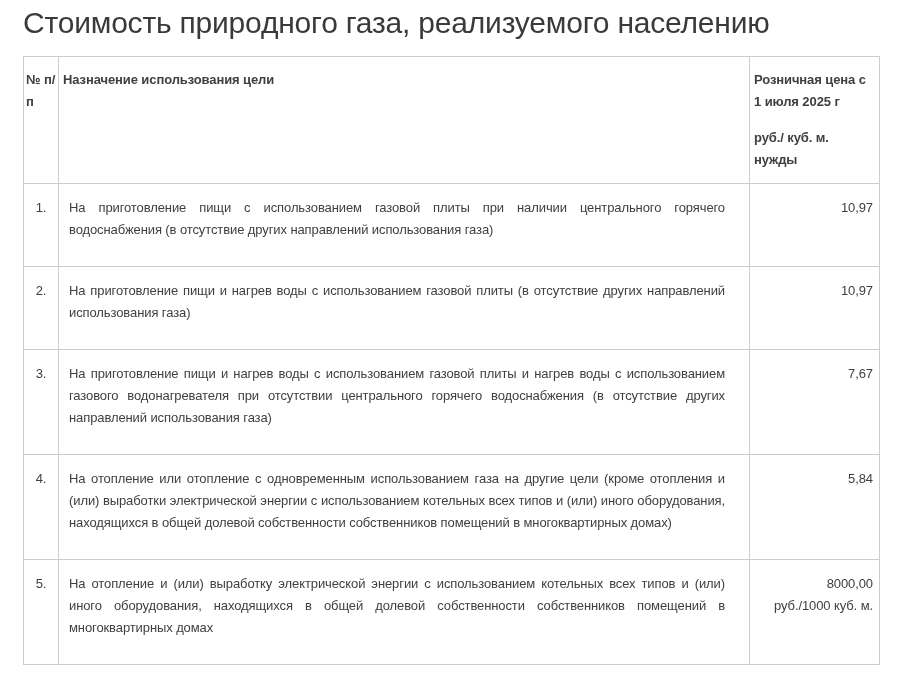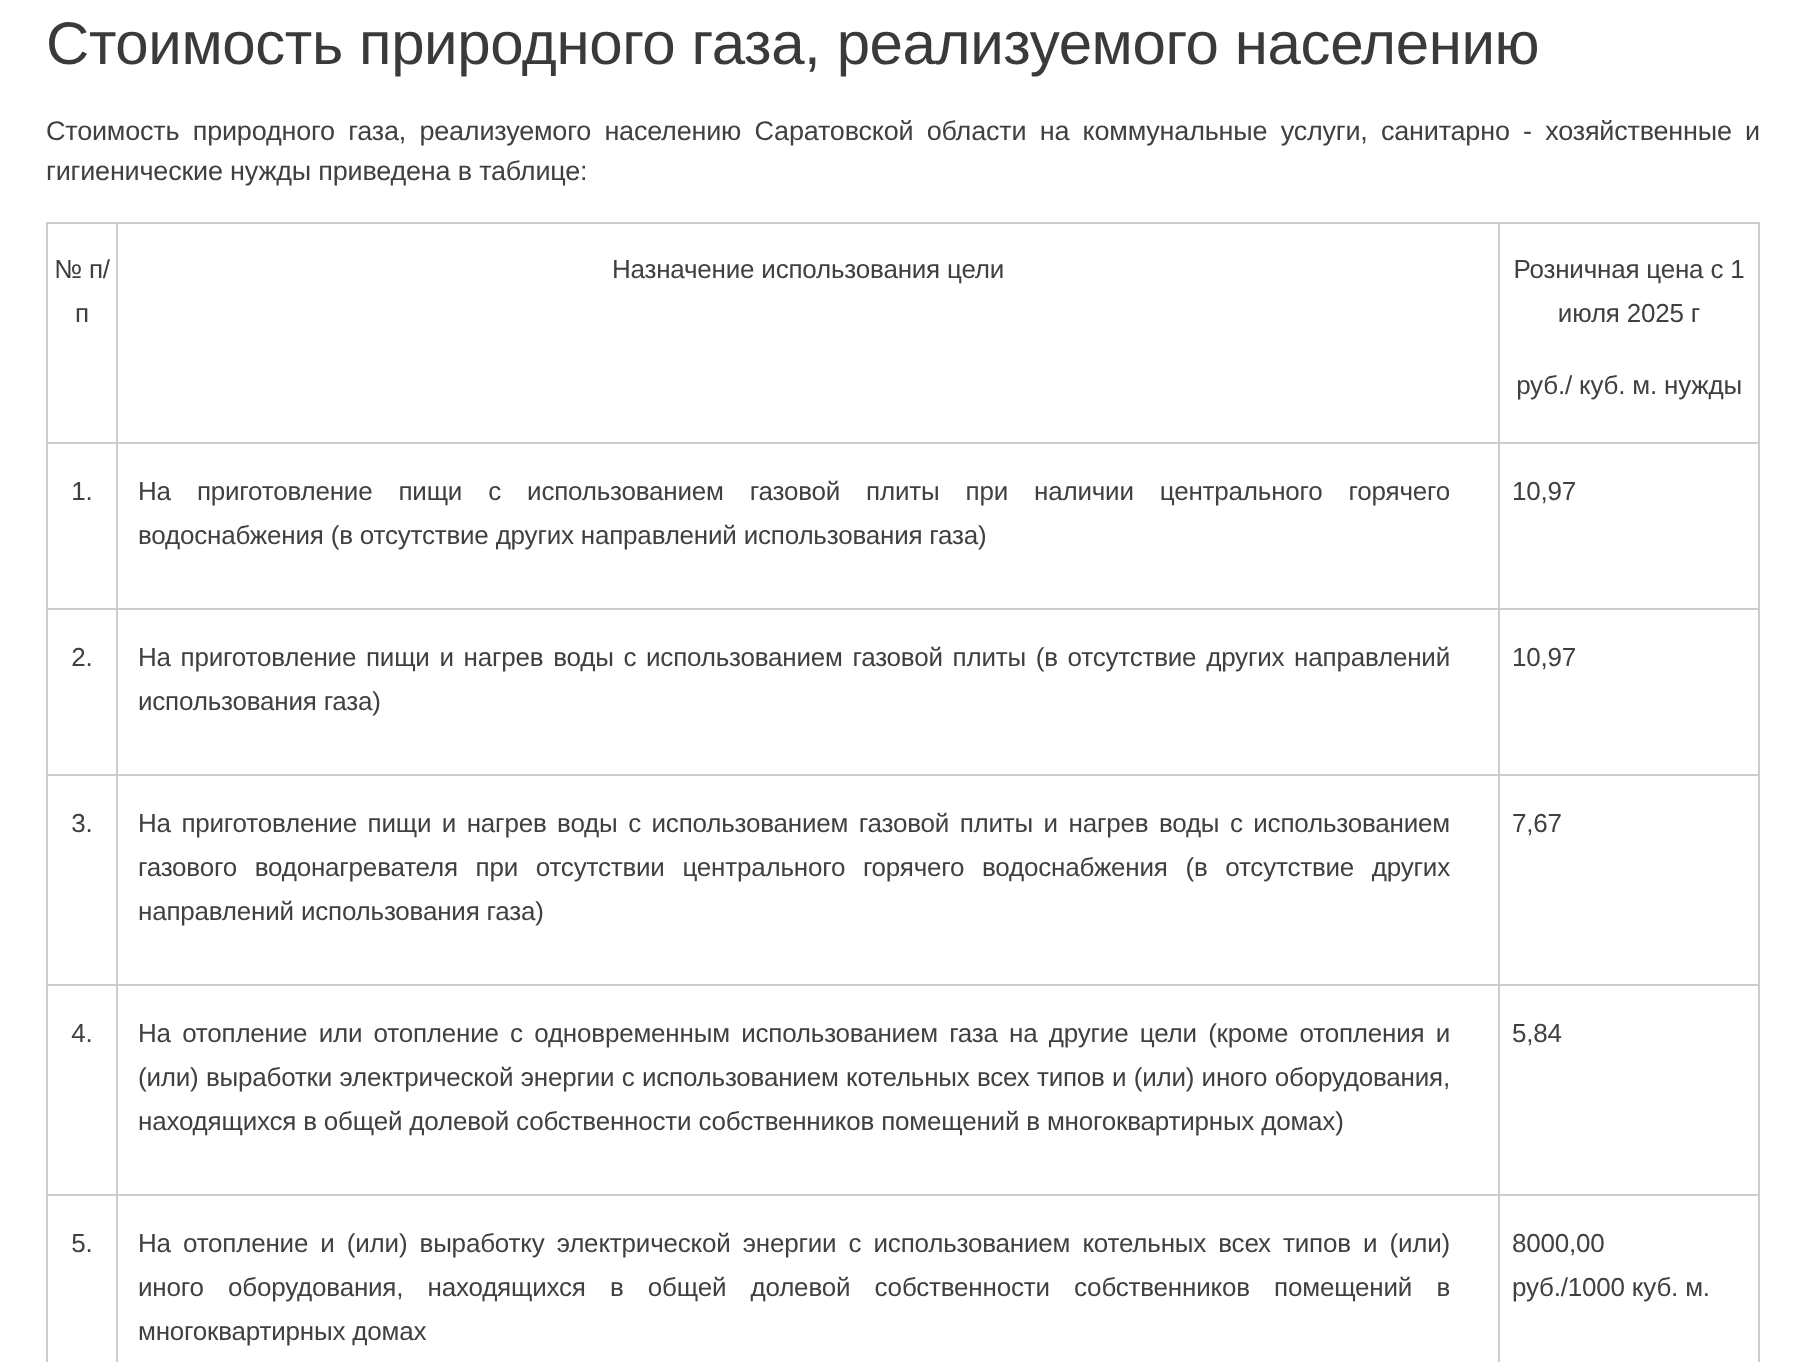--- a/index.html
+++ b/index.html
@@ -47,50 +47,49 @@
   }
   table.tariff th,
   table.tariff td{
     border:1px solid var(--border-color);
     vertical-align:top;
     line-height:22px;
   }
   col.c-num{width:35px;}
   col.c-price{width:130px;}
   th{
-    font-weight:400;
-    text-align:center;
+    font-weight:700;
+    text-align:left;
     padding:12px 4px 12px 4px;
   }
   th.col-price p{margin:0;}
   th.col-price p.first{margin-bottom:14px;}
   th.col-num{padding:12px 2px;}
   td.col-num{
     text-align:center;
     padding:13px 2px 25px 2px;
   }
   td.col-purpose{
     text-align:justify;
     padding:13px 24px 25px 10px;
   }
   td.col-price{
-    text-align:left;
+    text-align:right;
     padding:13px 6px 25px 6px;
     white-space:pre-line;
   }
   th.col-header-area{height:110px;}
 </style>
 </head>
 <body>
 
 <div class="page">
 
   <h1 class="page-title">Стоимость природного газа, реализуемого населению</h1>
 
-  <p class="intro">Стоимость природного газа, реализуемого населению Саратовской области на коммунальные услуги, санитарно - хозяйственные и гигиенические нужды приведена в таблице:</p>
 
   <table class="tariff">
     <colgroup>
       <col class="c-num">
       <col class="c-purpose">
       <col class="c-price">
     </colgroup>
     <thead>
       <tr>
         <th class="col-num col-header-area">№ п/п</th>

